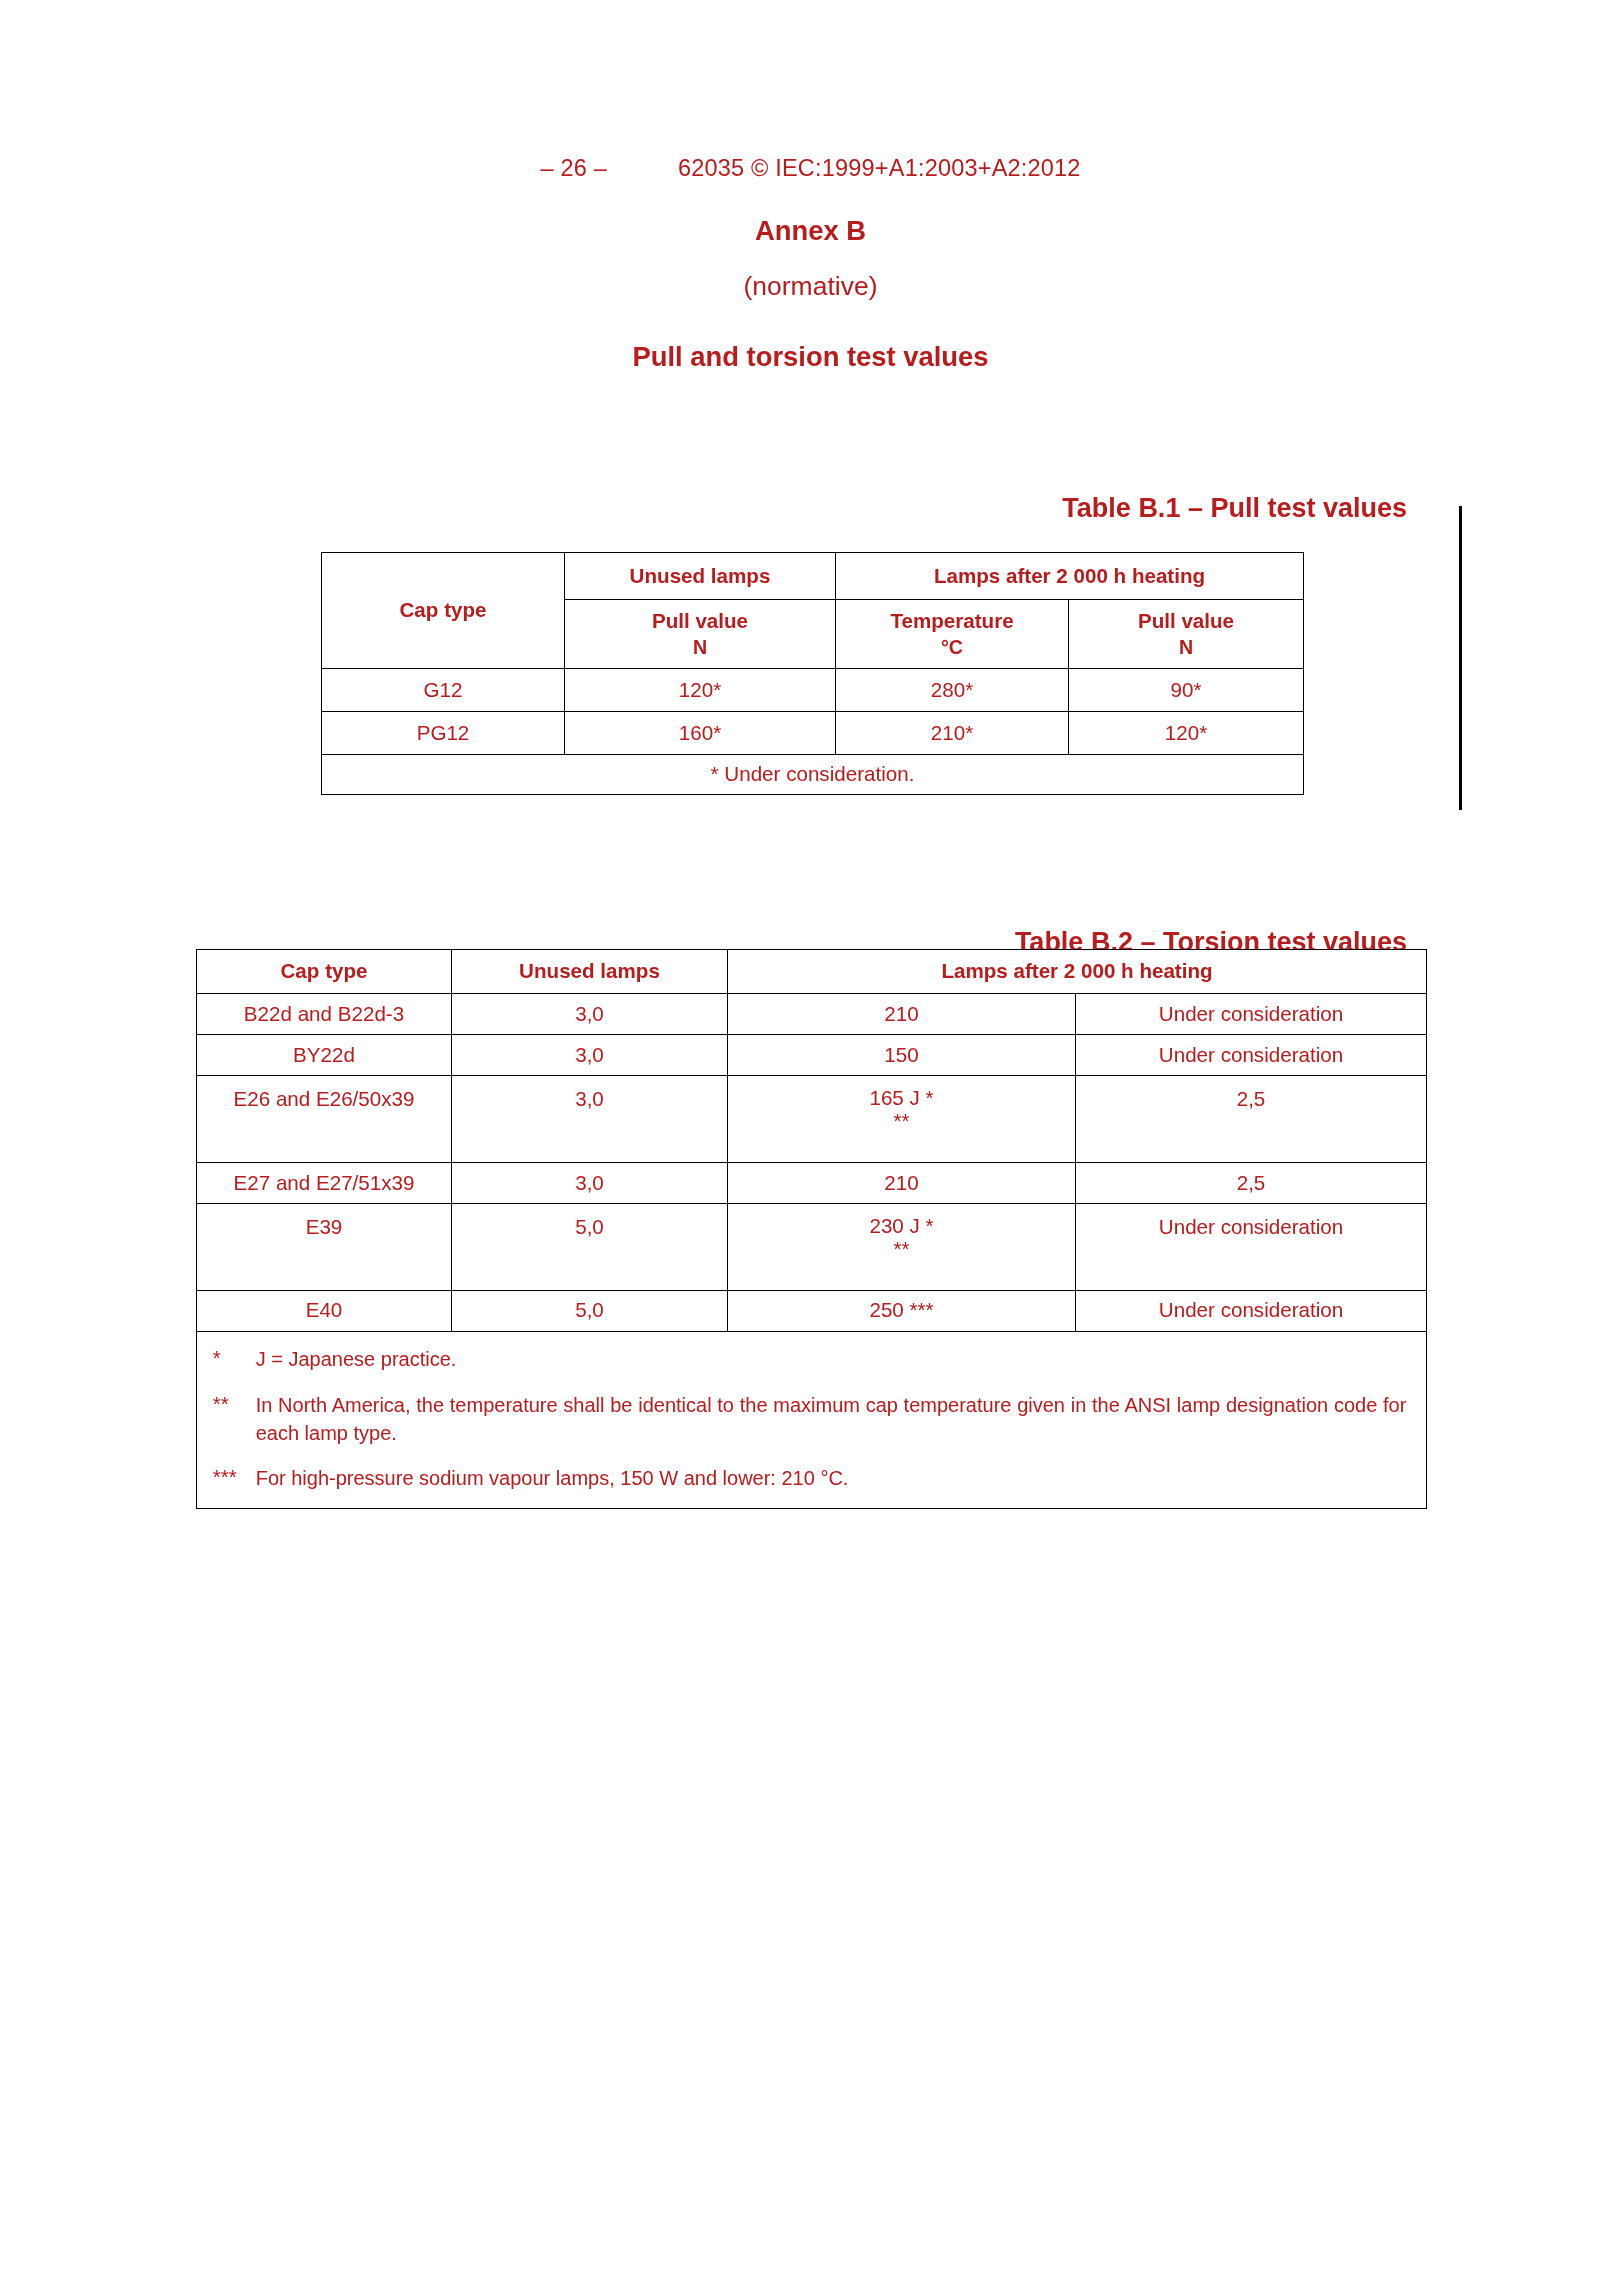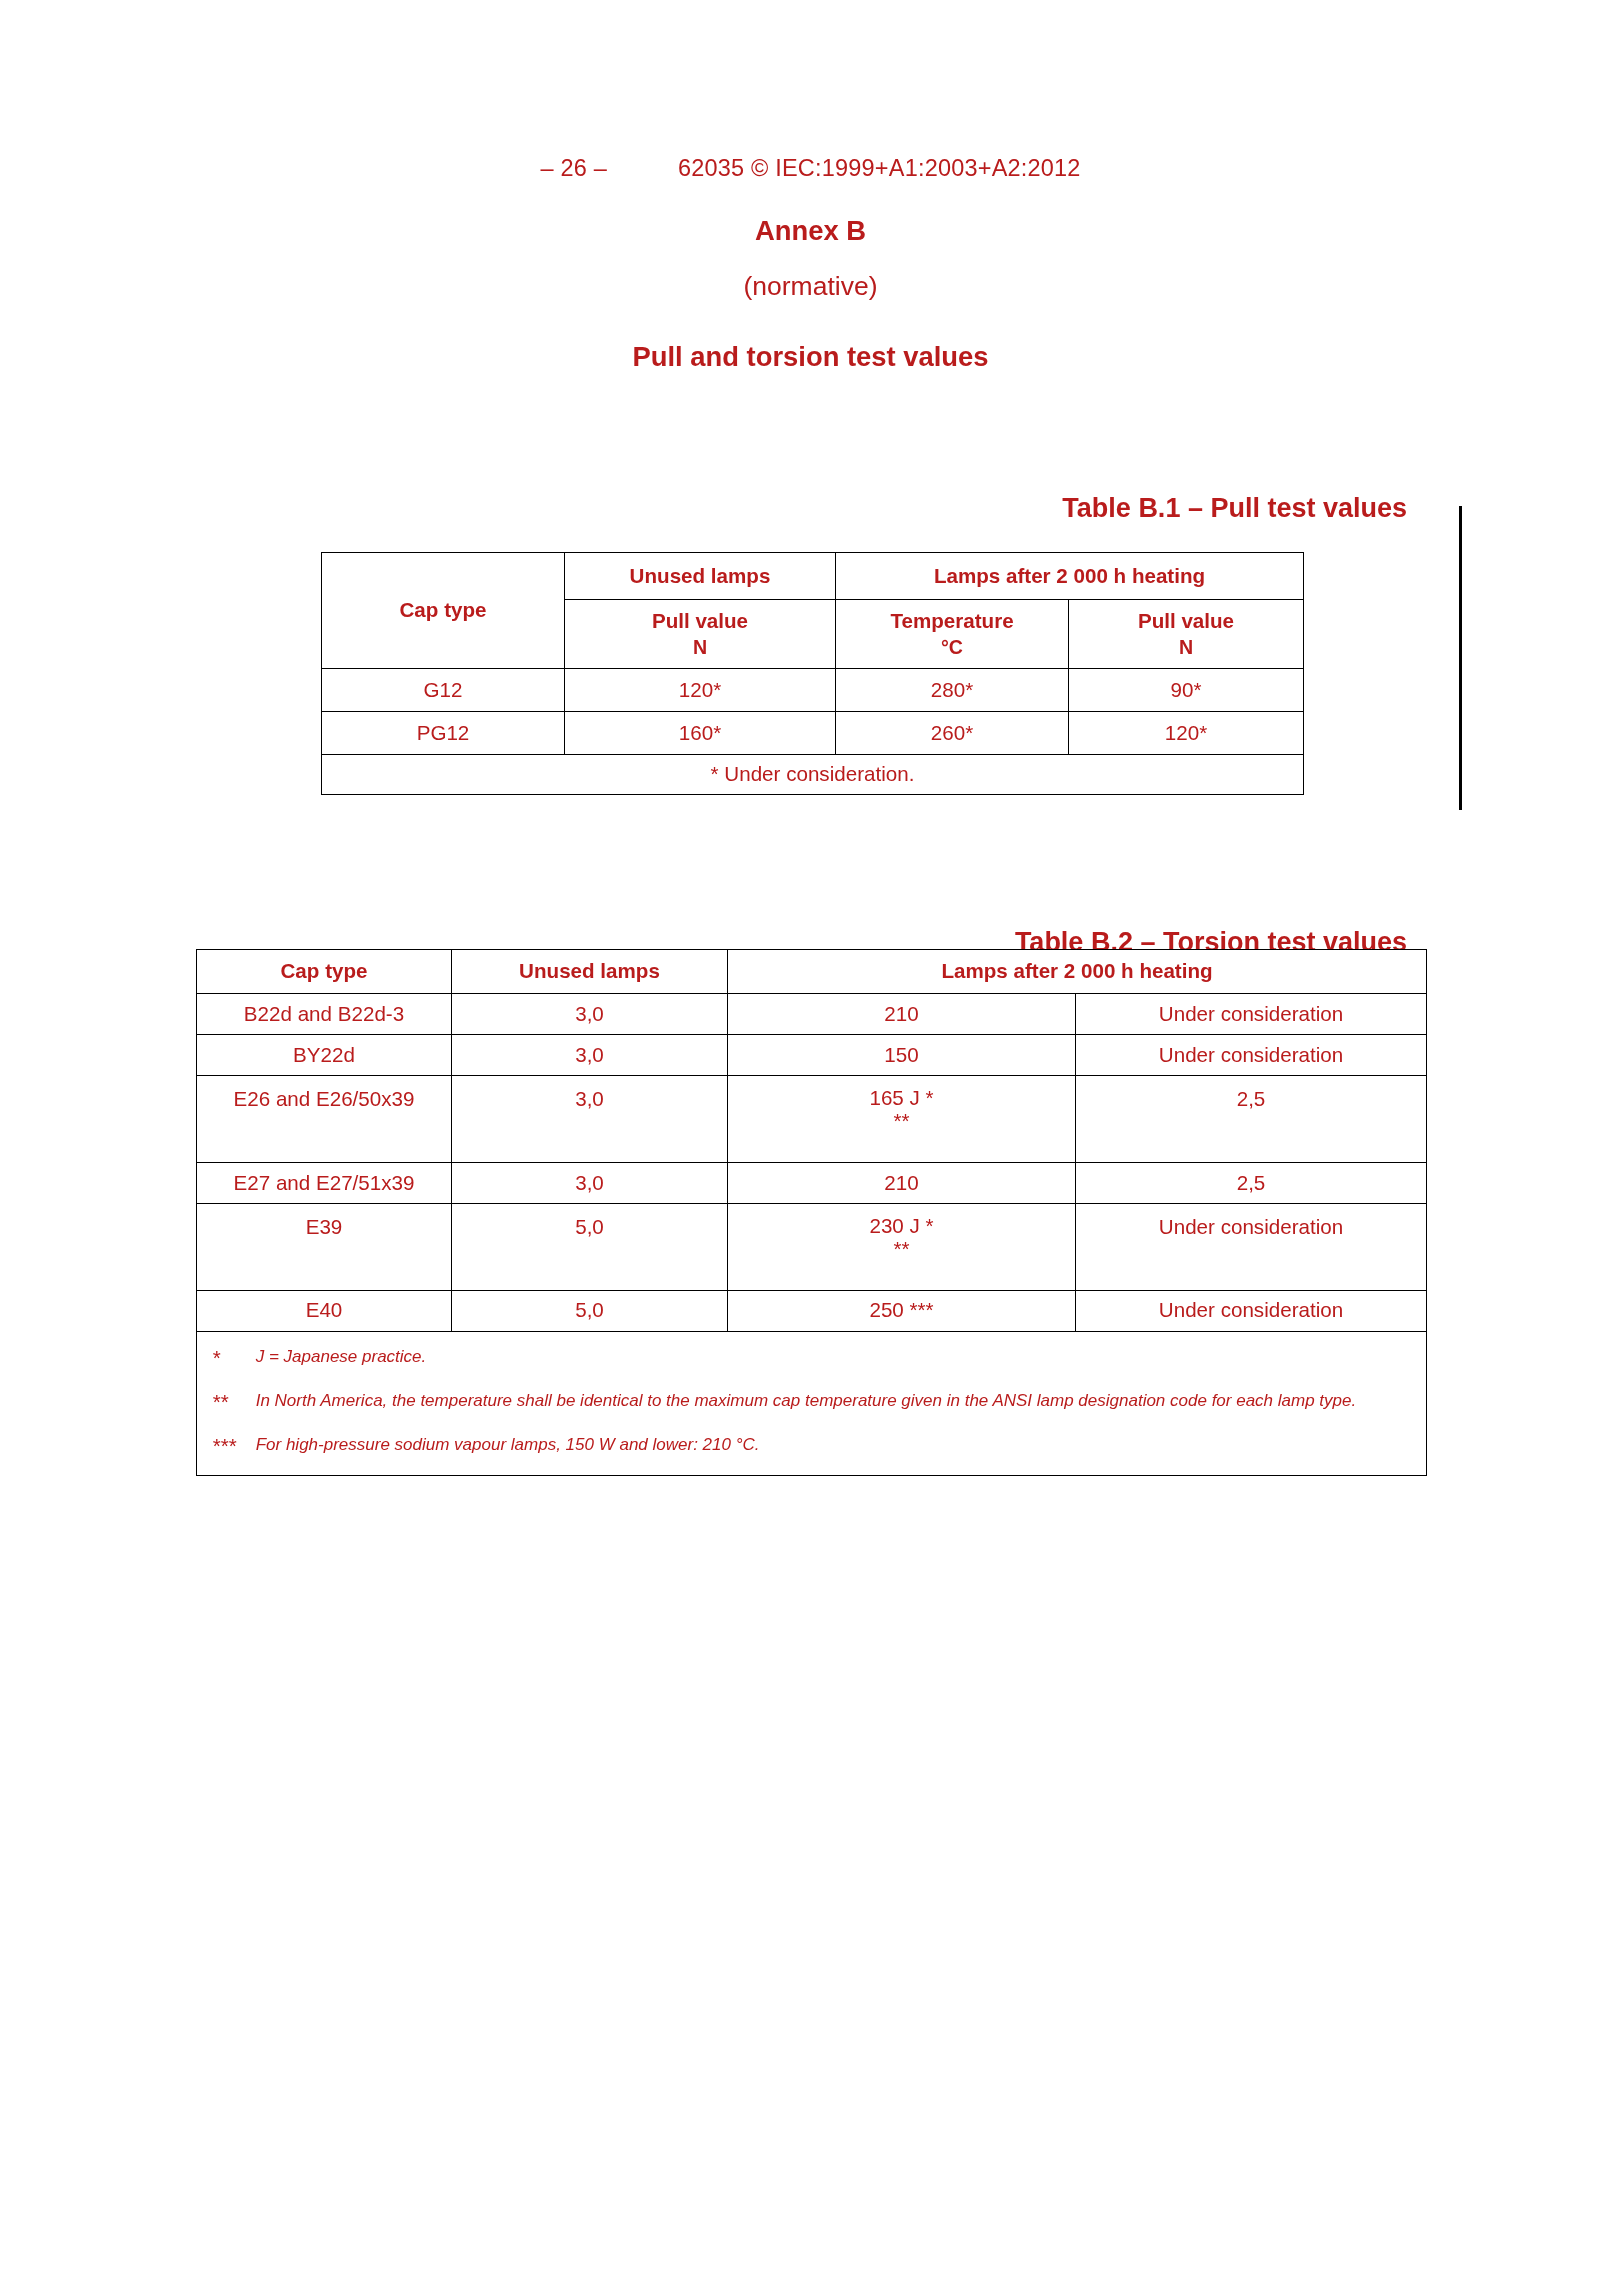--- a/index.html
+++ b/index.html
@@ -114,23 +114,22 @@
   .fn-mark {
     flex: 0 0 43px;
     text-align: left;
     font-size: 20.6px;
     padding-left: 2px;
   }
   .fn-text {
     flex: 1 1 auto;
     text-align: justify;
     text-align-last: left;
-    font-size: 17px;
+    font-size: 20px;
     line-height: 1.4;
-    font-style: italic;
   }
 
   
   #table-b1 {
     top: 552px;
     left: 321px;
     width: 982px;
   }
   #table-b1 .c-cap   { width: 243px; }
   #table-b1 .c-pull1 { width: 271px; }
@@ -214,21 +213,21 @@
       </tr>
       <tr class="data">
         <td>G12</td>
         <td>120*</td>
         <td>280*</td>
         <td>90*</td>
       </tr>
       <tr class="data">
         <td>PG12</td>
         <td>160*</td>
-        <td>260*</td>
+        <td>210*</td>
         <td>120*</td>
       </tr>
       <tr class="note">
         <td class="note-cell" colspan="4">* Under consideration.</td>
       </tr>
     </tbody>
   </table>
 
   <div class="change-bar"></div>
 

